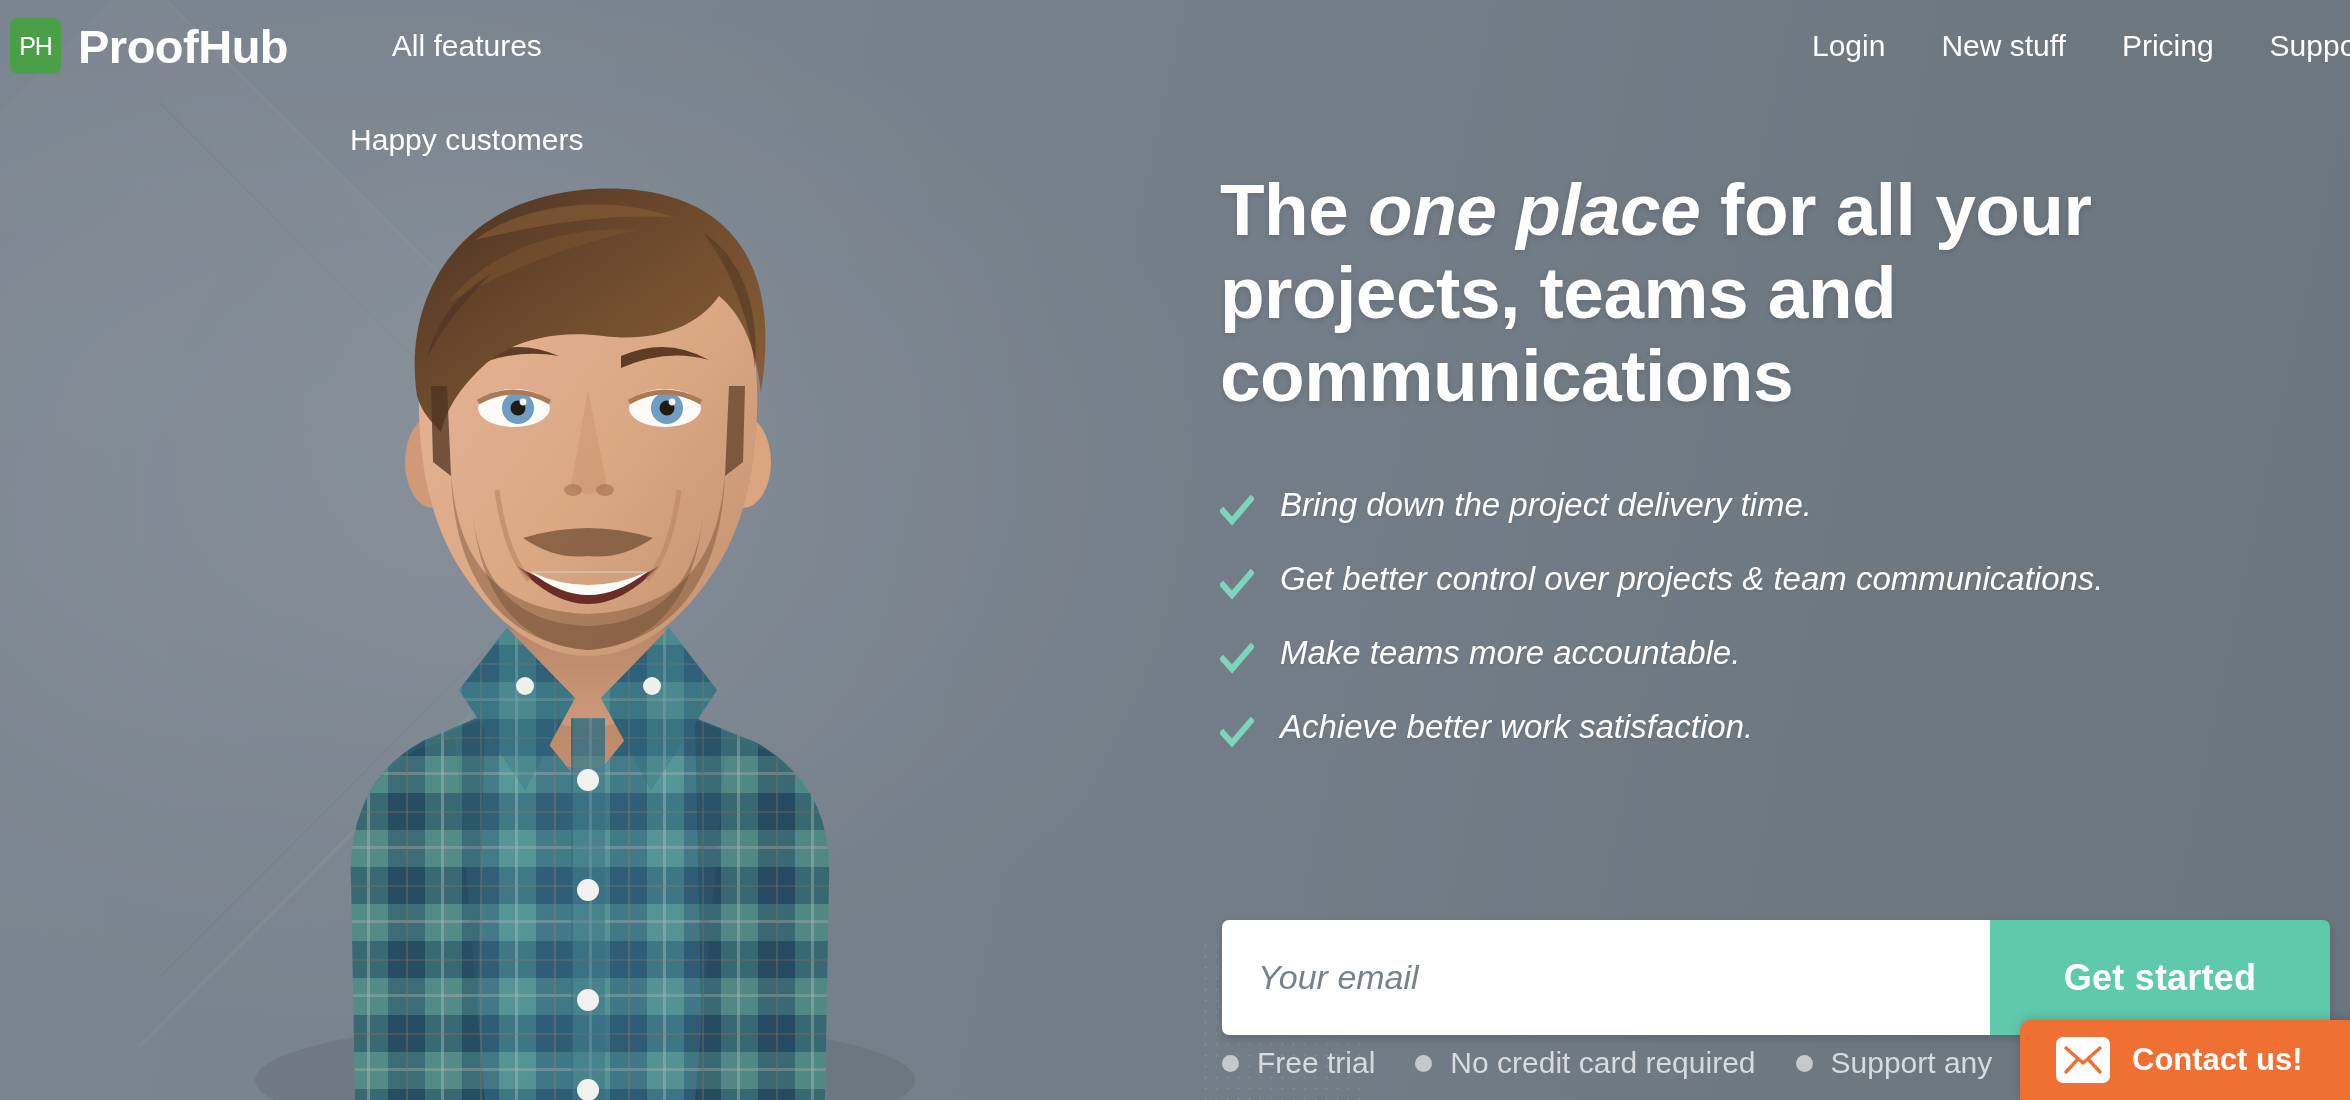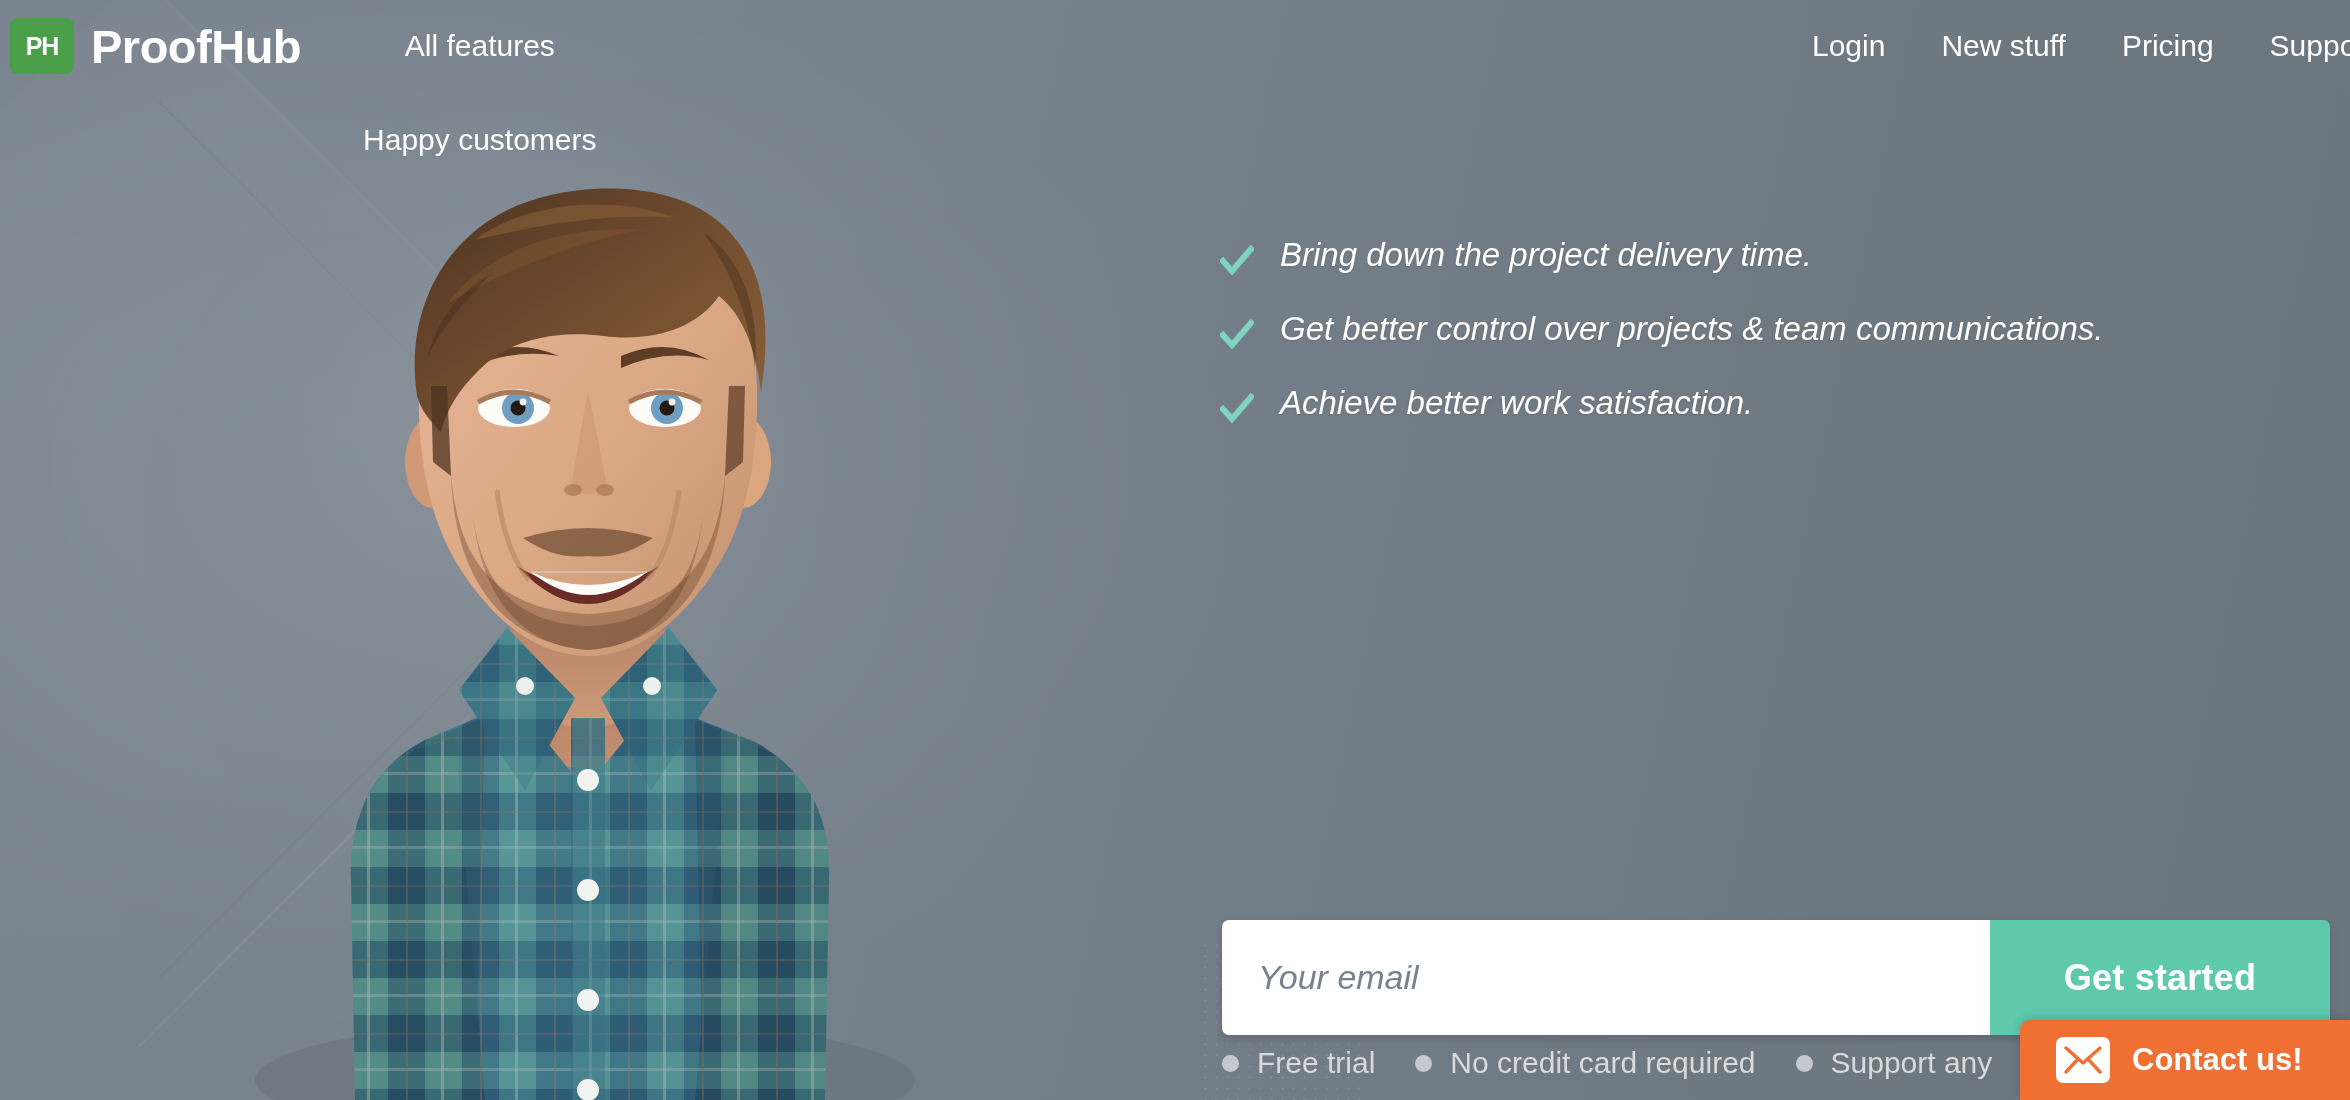--- a/index.html
+++ b/index.html
@@ -49,24 +49,24 @@
 
   
   .nav {
     position:absolute; left:0; top:0; width:2350px; height:92px;
     display:flex; align-items:center;
     padding:0 0 0 10px;
     z-index:40;
   }
   .brand { display:flex; align-items:center; gap:17px; flex:none; }
   .brand-mark {
-    width:64px; height:56px; border-radius:8px;
+    width:51px; height:56px; border-radius:8px;
     background:#4a9f48;
     display:flex; align-items:center; justify-content:center;
-    font-size:25px; font-weight:bold; color:#ffffff; letter-spacing:-1px;
+    font-size:25px; font-weight:normal; color:#ffffff; letter-spacing:-1px;
     line-height:1;
   }
   .brand-name {
     font-size:47px; font-weight:bold; color:#ffffff; letter-spacing:-.5px;
     white-space:nowrap;
   }
   .nav-left { display:flex; align-items:center; gap:60px; margin-left:62px;flex-direction:column; }
   .nav-right {
     display:flex; align-items:center; gap:56px;
     position:absolute; left:1812px; top:50%; transform:translateY(-50%);
@@ -350,20 +350,21 @@
 
     <div class="nav-right">
       <a class="nav-link">Login</a>
       <a class="nav-link">New stuff</a>
       <a class="nav-link">Pricing</a>
       <a class="nav-link">Support</a>
     </div>
   </nav>
 
   <div class="hero-copy">
+    <h1 class="headline"><span>The </span><em>one place</em><span> for all your projects, teams and communications</span></h1>
 
     <ul class="bullets">
       <li class="bullet">
         <span class="check">
           <svg viewBox="0 0 34 34">
               <path d="M3 17 L12 27 L31 5" stroke="#7fd4be" stroke-width="6" fill="none" stroke-linecap="square"></path>
             </svg>
         </span>
         <span class="bullet-text">Bring down the project delivery time.</span>
       </li>
@@ -374,20 +375,28 @@
             </svg>
         </span>
         <span class="bullet-text">Get better control over projects &amp; team communications.</span>
       </li>
       <li class="bullet">
         <span class="check">
           <svg viewBox="0 0 34 34">
               <path d="M3 17 L12 27 L31 5" stroke="#7fd4be" stroke-width="6" fill="none" stroke-linecap="square"></path>
             </svg>
         </span>
+        <span class="bullet-text">Make teams more accountable.</span>
+      </li>
+      <li class="bullet">
+        <span class="check">
+          <svg viewBox="0 0 34 34">
+              <path d="M3 17 L12 27 L31 5" stroke="#7fd4be" stroke-width="6" fill="none" stroke-linecap="square"></path>
+            </svg>
+        </span>
         <span class="bullet-text">Achieve better work satisfaction.</span>
       </li>
     </ul>
   </div>
 
   <div class="signup">
     <input class="email-field" type="text" placeholder="Your email" style="">
     <button class="get-started">Get started</button>
   </div>
 

